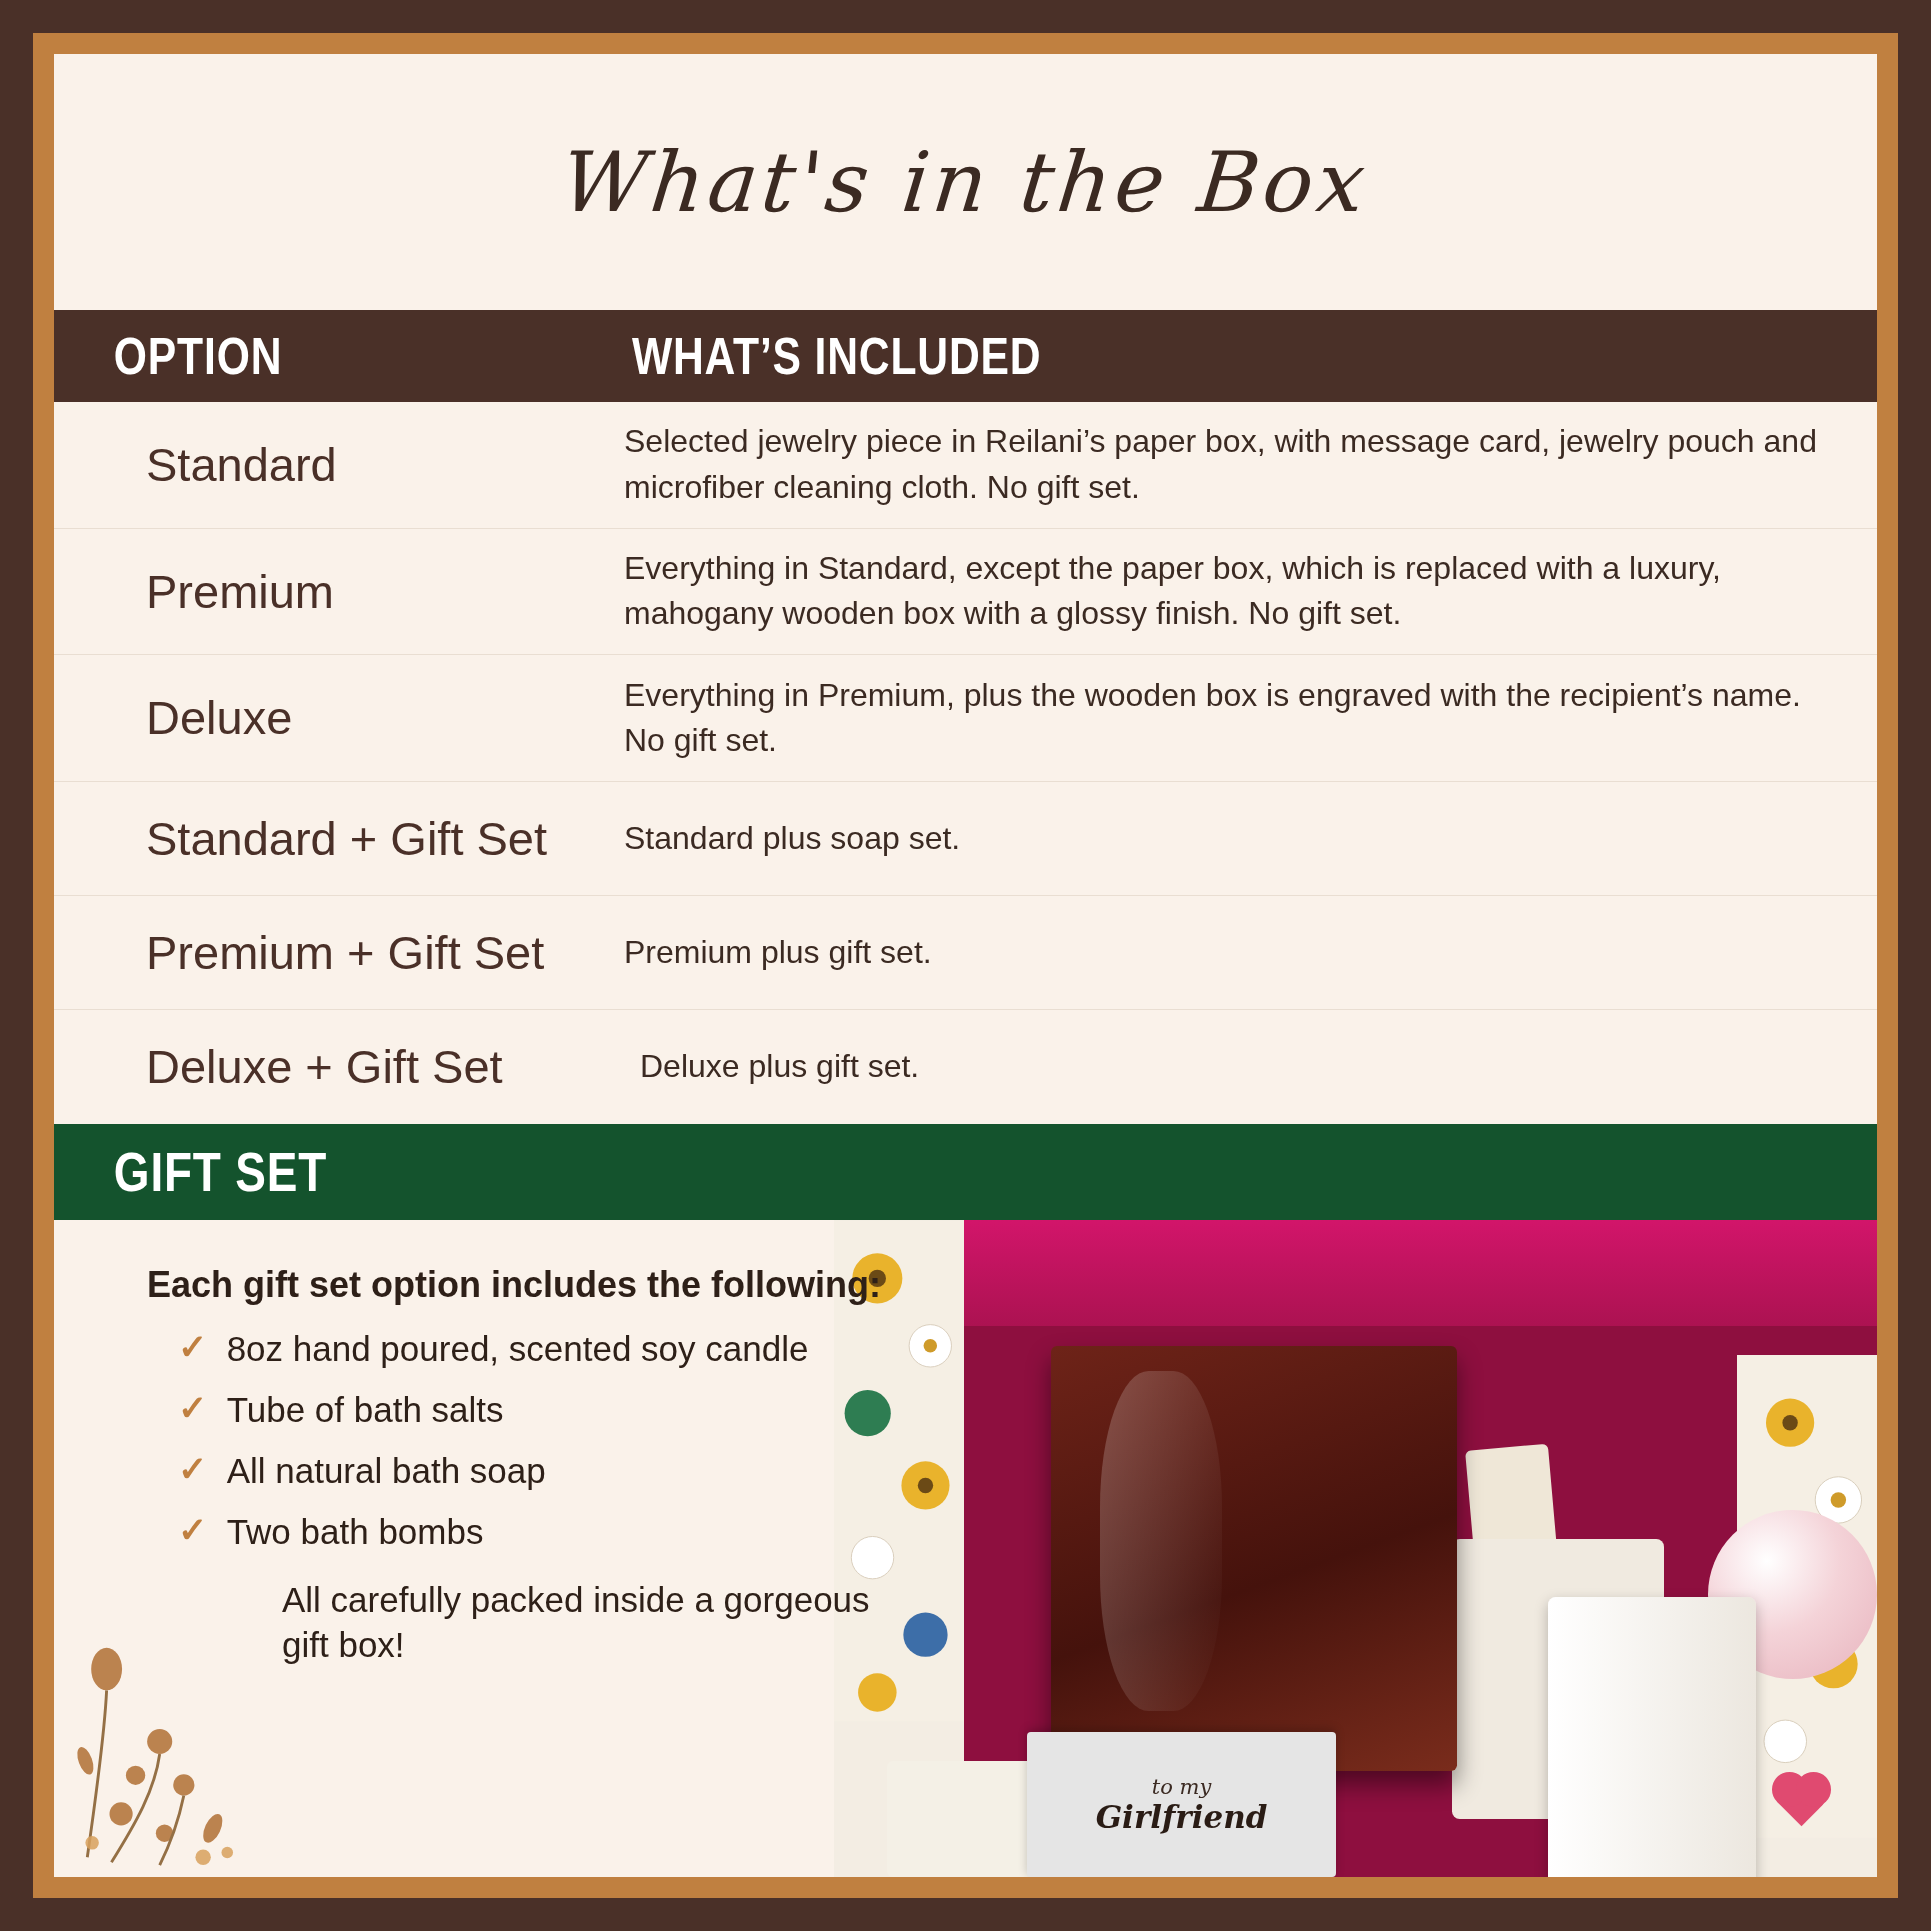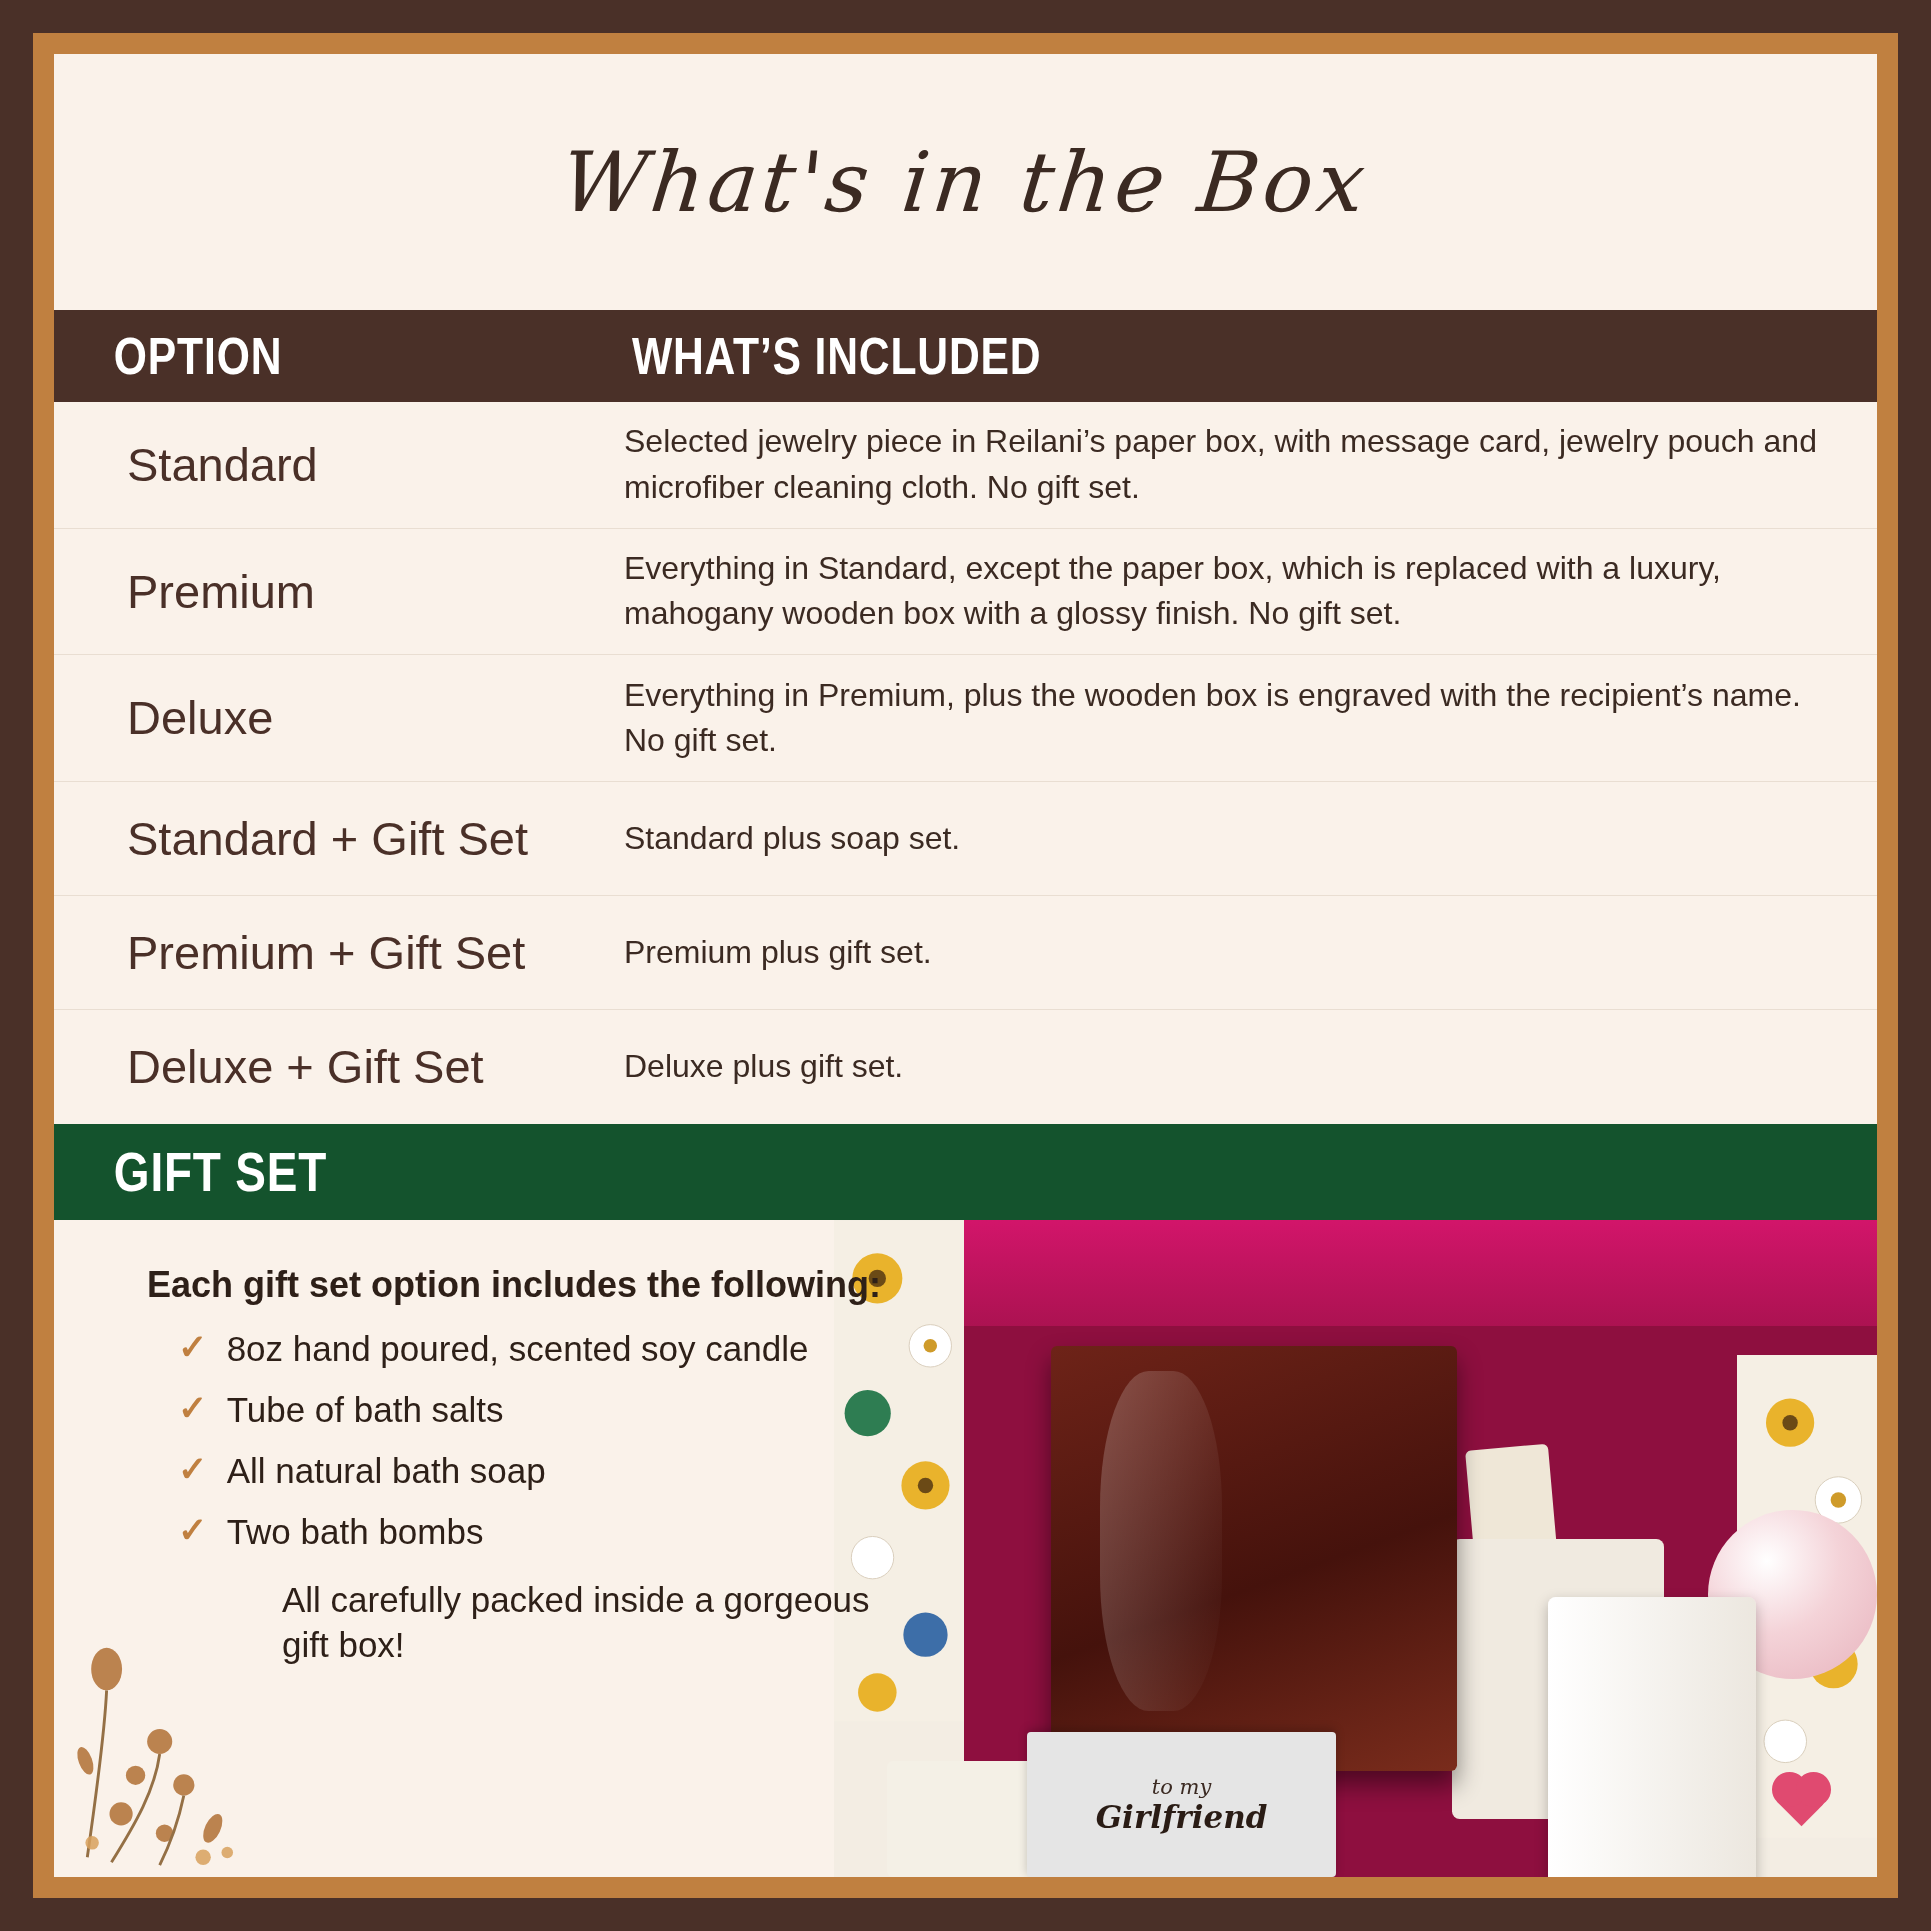--- a/index.html
+++ b/index.html
@@ -66,24 +66,24 @@
     background: #faf2ea;
     flex: 0 0 auto;
   }
   .row {
     display: flex;
     align-items: center;
     border-bottom: 1.9px solid #e9ded2;
     min-height: 114px;
     padding: 17.4px 0;
   }
-  .row:last-child { border-bottom: none; }
+  .row:last-child { border-bottom: none; gap: 16px; }
   .cell-option {
     width: 570px;
-    padding-left: 73px;
+    padding-left: 92px;
     font-size: 47px;
     color: #4a3028;
     font-weight: 400;
     line-height: 1.1;
   }
   .cell-desc {
     flex: 1;
     padding-right: 58px;
     font-size: 32px;
     color: #3b2a22;

